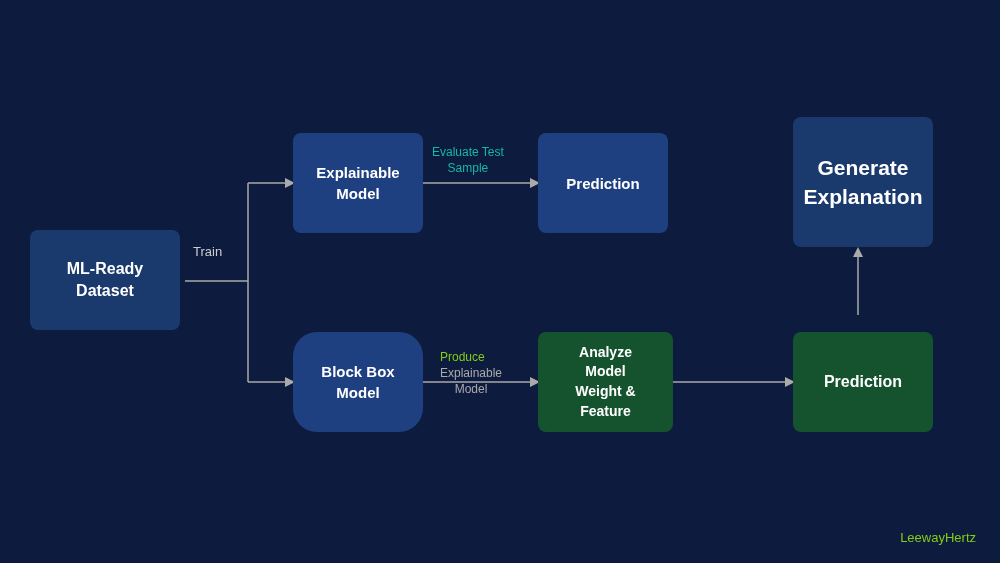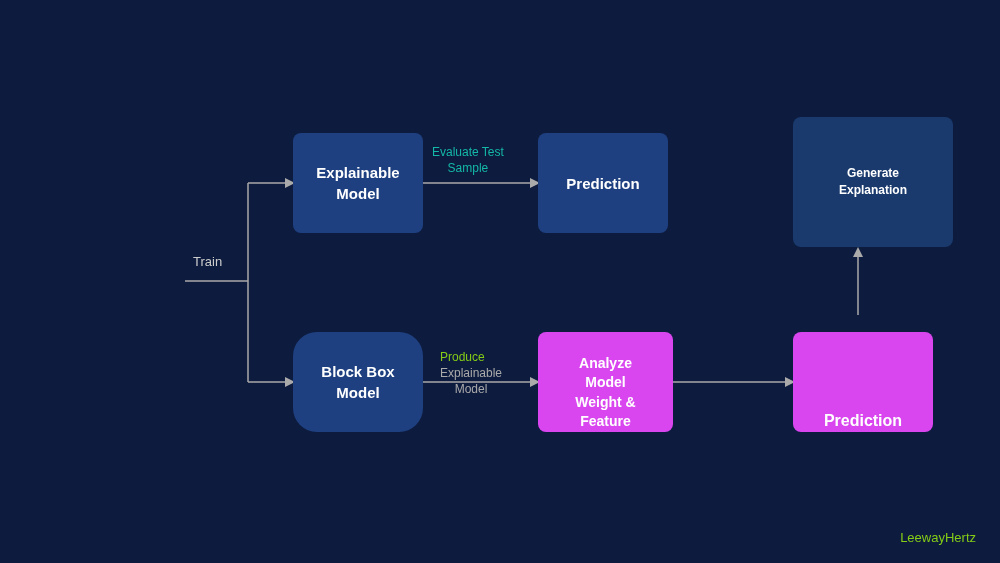--- a/index.html
+++ b/index.html
@@ -28,22 +28,21 @@
       font-size: 15px;
       line-height: 1.4;
     }
     .box-dark {
       background: #1a3a6e;
     }
     .box-medium {
       background: #1e4080;
     }
     .box-bright {
-      background: #d946ef;
-      align-items: flex-end;
+      background: #14532d;
     }
     .connector-label {
       position: absolute;
       color: #cccccc;
       font-size: 12px;
       text-align: center;
       line-height: 1.3;
     }
     svg.arrows {
       position: absolute;
@@ -84,22 +83,26 @@
     <line x1="420" y1="382" x2="530" y2="382" stroke="#aaaaaa" stroke-width="1.5"></line>
     <polygon points="530,377 540,382 530,387" fill="#aaaaaa"></polygon>
 
     <line x1="670" y1="382" x2="785" y2="382" stroke="#aaaaaa" stroke-width="1.5"></line>
     <polygon points="785,377 795,382 785,387" fill="#aaaaaa"></polygon>
 
     <line x1="858" y1="315" x2="858" y2="257" stroke="#aaaaaa" stroke-width="1.5"></line>
     <polygon points="853,257 858,247 863,257" fill="#aaaaaa"></polygon>
   </svg>
 
+  <div class="box box-dark" style="left:30px; top:230px; width:150px; height:100px; font-size:16px;">
+    <span style="white-space:pre-line;">ML-Ready
+Dataset</span>
+  </div>
 
-  <div class="connector-label" style="left:193px; top:254px; font-size:13px; color:#cccccc;">
+  <div class="connector-label" style="left:193px; top:244px; font-size:13px; color:#cccccc;">
     <span>Train</span>
   </div>
 
   <div class="box box-medium" style="left:293px; top:133px; width:130px; height:100px;">
     <span style="white-space:pre-line;">Explainable
 Model</span>
   </div>
 
   <div class="connector-label" style="left:432px; top:145px; color:#14b8a6;">
     <span style="white-space:pre-line;">Evaluate Test
@@ -124,21 +127,21 @@
 Model</span>
   </div>
 
   <div class="box box-bright" style="left:538px; top:332px; width:135px; height:100px; font-size:14px;">
     <span style="white-space:pre-line;">Analyze
 Model
 Weight &amp;
 Feature</span>
   </div>
 
-  <div class="box box-dark" style="left:793px; top:117px; width:160px; height:130px; font-size:12px;">
+  <div class="box box-dark" style="left:793px; top:117px; width:140px; height:130px; font-size:21px;">
     <span style="white-space:pre-line;">Generate
 Explanation</span>
   </div>
 
   <div class="box box-bright" style="left:793px; top:332px; width:140px; height:100px; font-size:16px; font-weight:bold;">
     <span>Prediction</span>
   </div>
 
   <div class="watermark">
     <span>LeewayHertz</span>

